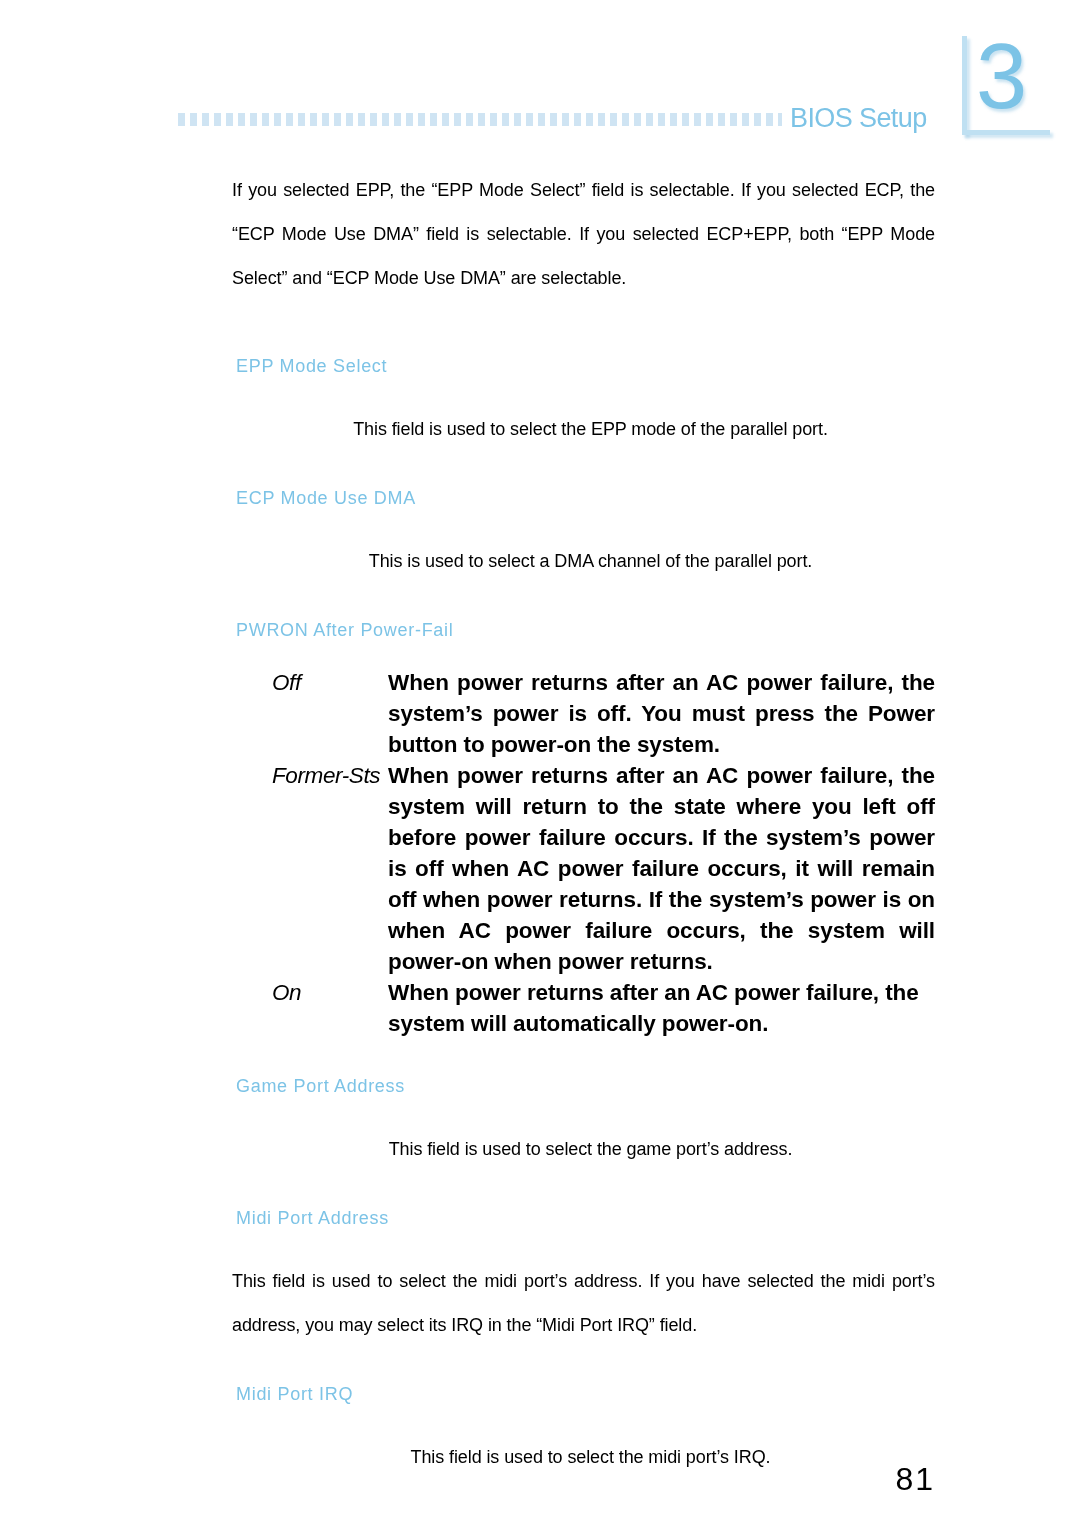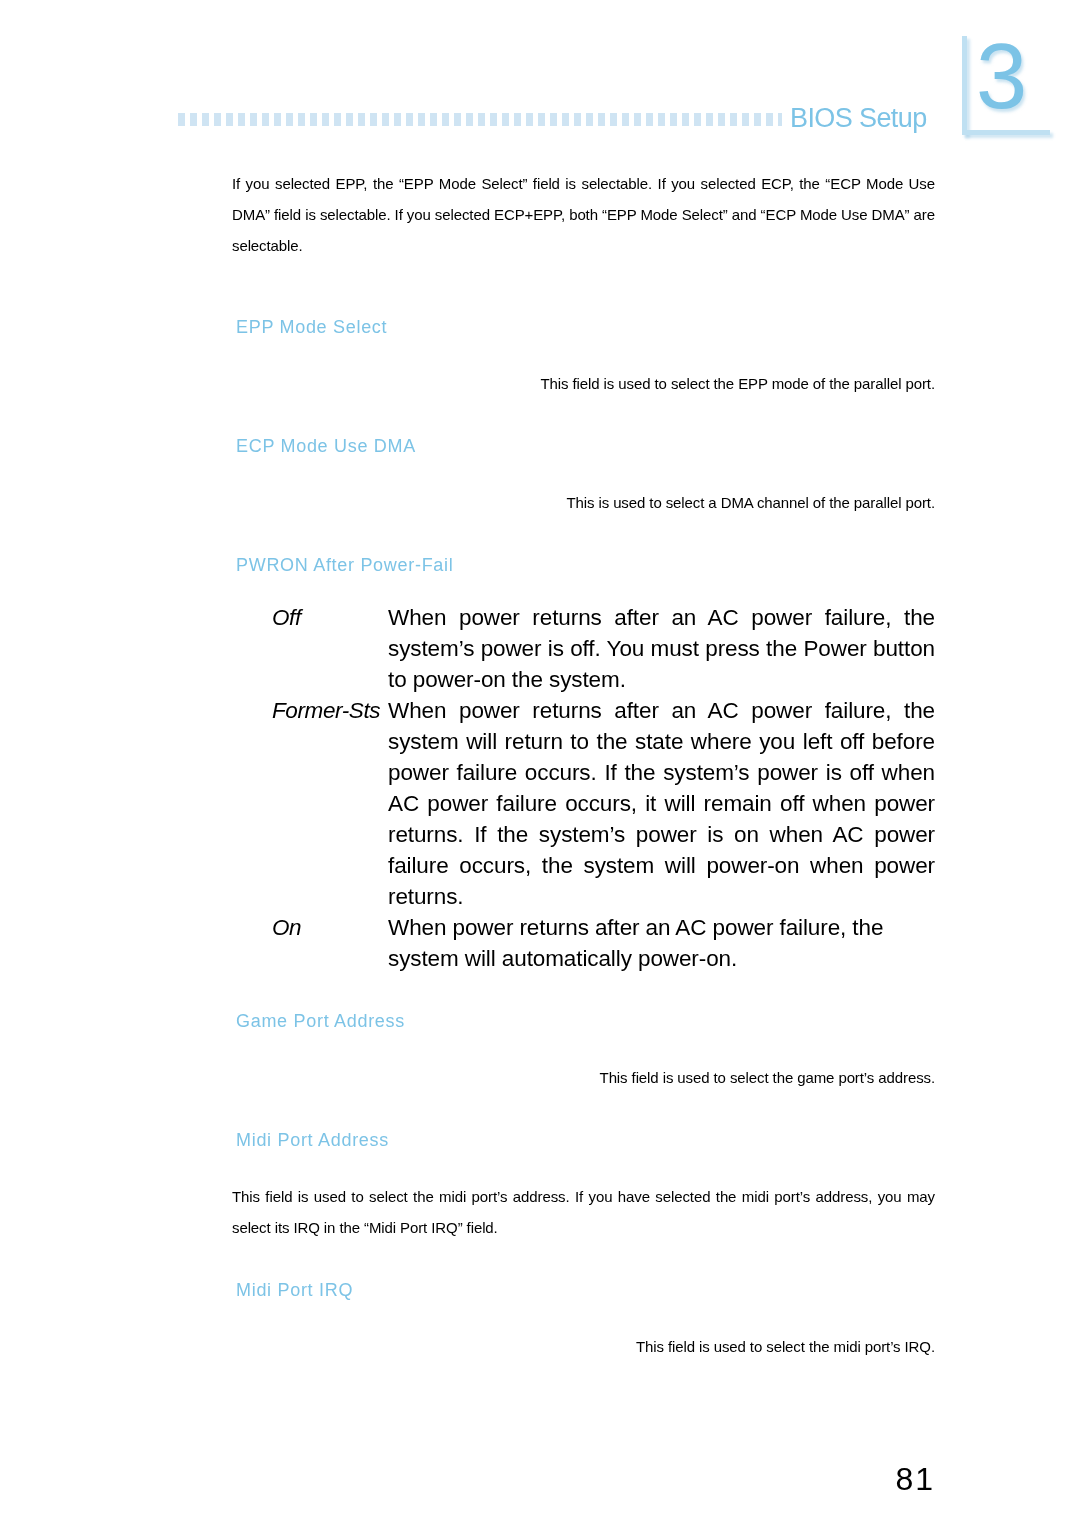--- a/index.html
+++ b/index.html
@@ -93,28 +93,28 @@
   
   .content {
     position: absolute;
     left: 232px;
     top: 168px;
     width: 703px;
   }
 
   p.body-text {
     margin: 0 0 0 0;
-    font-size: 15px;
-    line-height: 31px;
+    font-size: 18px;
+    line-height: 44px;
     text-align: justify;
     text-justify: inter-word;
     letter-spacing: -0.1px;
   }
   p.body-text.nojust {
-    text-align: right;
+    text-align: center;
     margin-left: 14px;
   }
 
   h3.section-heading {
     margin: 4px;
     font-size: 18px;
     line-height: 30px;
     font-weight: 400;
     letter-spacing: 0.7px;
     color: #7cc3e6;
@@ -147,20 +147,21 @@
     letter-spacing: -0.4px;
     white-space: nowrap;
   }
   .def-desc {
     flex: 1 1 auto;
     font-size: 22.5px;
     line-height: 31px;
     text-align: justify;
     text-justify: inter-word;
     letter-spacing: -0.1px;
+    font-weight: bold;
   }
   .def-desc.nojust { text-align: left; }
 
   
   .page-number {
     position: absolute;
     left: 0;
     top: 1461px;
     width: 935px;
     text-align: right;

